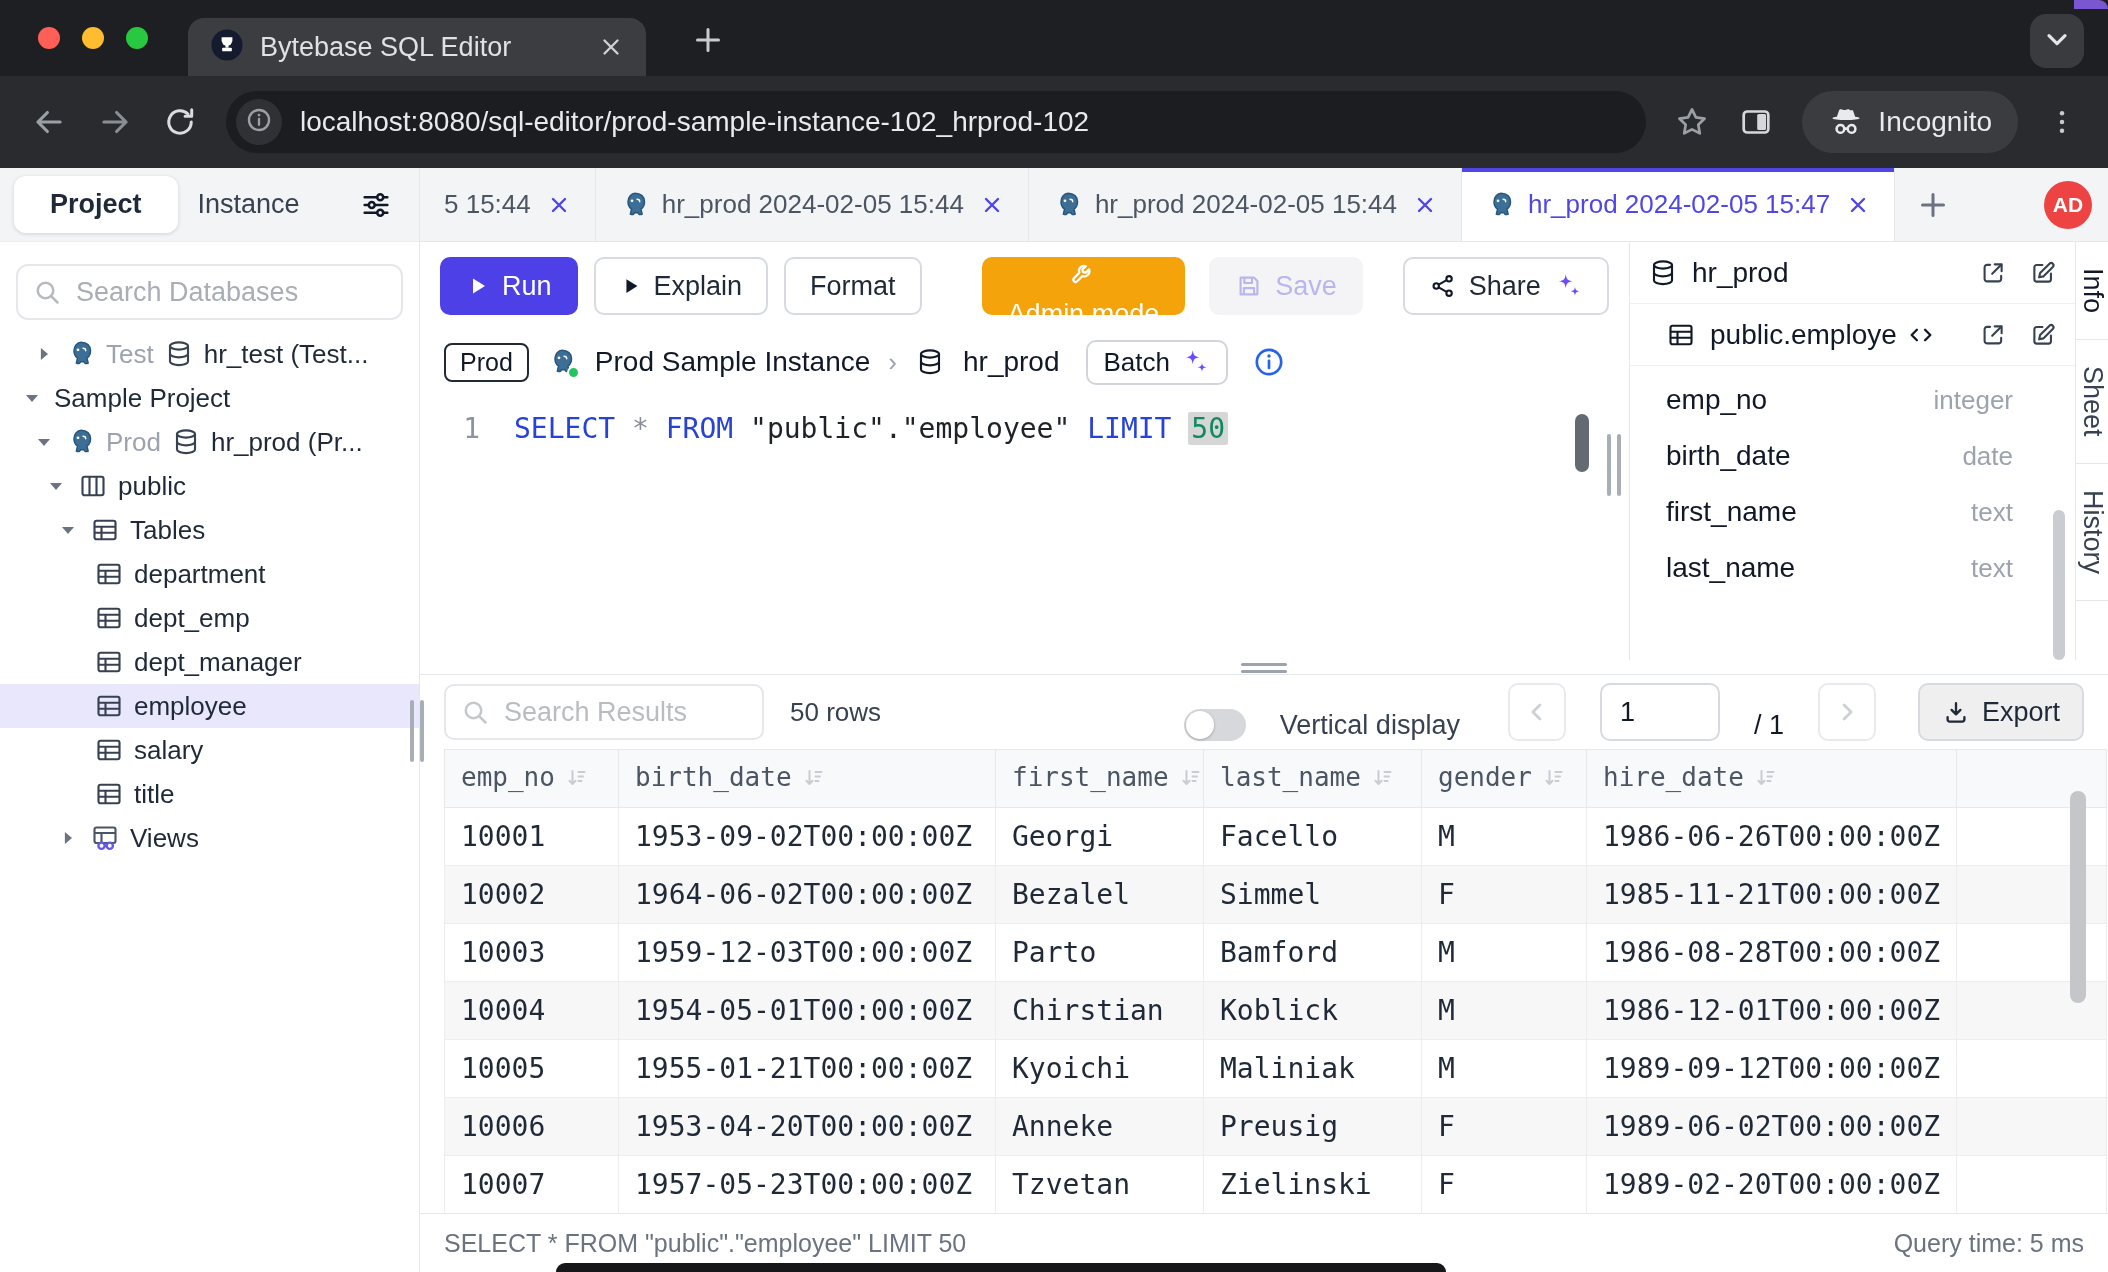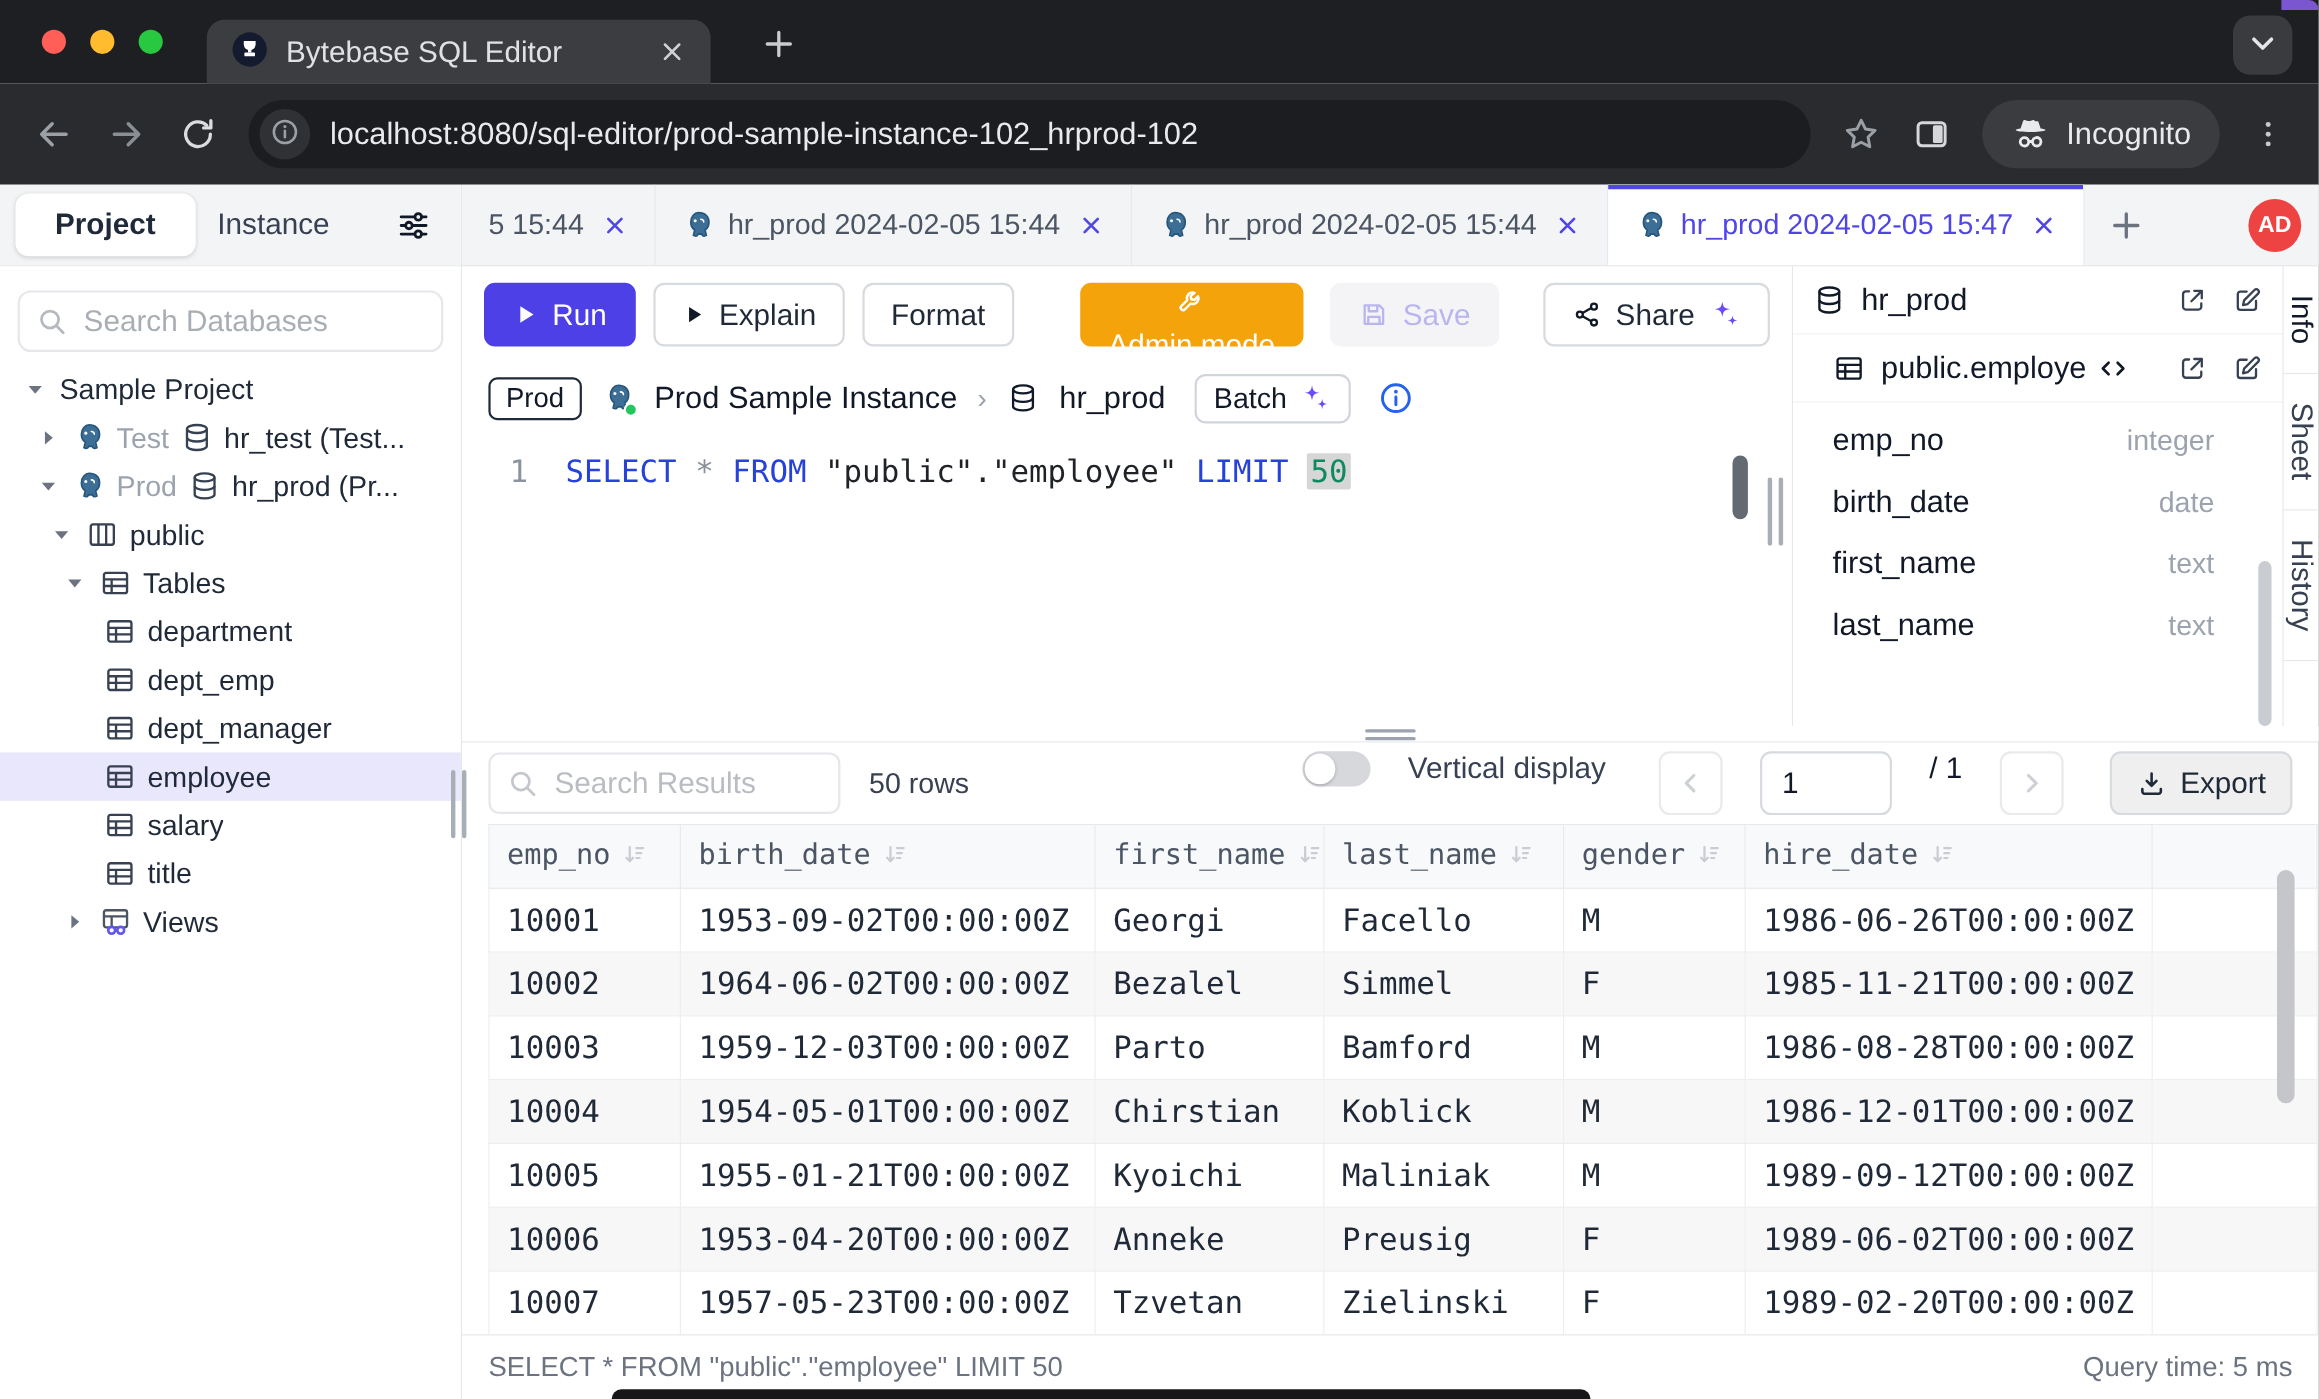--- a/index.html
+++ b/index.html
@@ -100,21 +100,21 @@
   .vtab.active{color:#111827;}
   
   .h-splitter{height:14px;position:relative;background:#fff;}
   .h-splitter .grip{position:absolute;left:50%;transform:translateX(-50%);top:3px;width:46px;}
   .h-splitter .grip i{display:block;height:3px;background:#9ca3af;border-radius:2px;margin-bottom:4px;}
   
   .results{flex:1;display:flex;flex-direction:column;border-top:1px solid #e5e7eb;position:relative;min-height:0;}
   .results-toolbar{height:74px;display:flex;align-items:center;padding:0 24px;flex:none;}
   .res-search{width:320px;height:56px;padding:0 14px;border-radius:10px;}
   .row-count{margin-left:26px;font-size:26px;color:#374151;}
-  .right-controls{margin-left:auto;display:flex;align-items:flex-start;gap:34px;}
+  .right-controls{margin-left:auto;display:flex;align-items:flex-end;gap:34px;}
   .toggle{width:62px;height:32px;border-radius:16px;background:#d6d8db;position:relative;flex:none;}
   .toggle .knob{position:absolute;left:2px;top:2px;width:28px;height:28px;border-radius:50%;background:#fff;box-shadow:0 1px 3px rgba(0,0,0,.25);}
   .vd-label{font-size:27px;color:#374151;margin-right:14px;}
   .page-btn{width:58px;height:58px;border:2px solid #e8eaec;border-radius:10px;display:flex;align-items:center;justify-content:center;color:#cdd0d5;}
   .page-input{width:120px;height:58px;border:2px solid #d7dade;border-radius:10px;display:flex;align-items:center;}
   .page-input input{border:none;outline:none;width:100%;padding-left:18px;font-size:27px;color:#111827;background:transparent;font-family:"Liberation Sans",sans-serif;}
   .page-total{font-size:27px;color:#111827;}
   .export-btn{height:58px;border:2px solid #d7dade;border-radius:10px;display:flex;align-items:center;gap:12px;padding:0 22px;font-size:27px;color:#1f2937;margin-left:8px;}
   .grid-wrap{height:464px;position:relative;padding-left:24px;overflow:hidden;flex:none;}
   table.grid{border-collapse:collapse;table-layout:fixed;font-family:"DejaVu Sans Mono",monospace;}
@@ -241,50 +241,50 @@
       <div class="search-box">
         <span style="display:flex;color:#b6bac0">
             <svg width="30" height="30" viewBox="0 0 24 24" fill="none" stroke="currentColor" stroke-width="2">
               <circle cx="10.8" cy="10.8" r="6.2"></circle>
               <path d="M15.5 15.5L20.4 20.4" stroke-linecap="round"></path>
             </svg>
           </span>
         <input placeholder="Search Databases" style="">
       </div>
       <div class="tree">
+          <div class="tree-row" style="padding-left: 32px;">
+            <span class="caret">
+              <svg width="20" height="20" viewBox="0 0 16 16">
+                <path d="M5.5 3.2v9.6L11.2 8z" fill="#6b7280"></path>
+              </svg>
+            </span>
+            <span class="ticon">
+              <svg width="30" height="30" viewBox="0 0 24 24">
+                <path d="M12 2.6c4.8 0 7.6 2.9 7.6 6.8 0 2.8-1.3 4.9-2.8 5.9l.9 3.9c-1.8 1-2.9.4-3.4-1.1-.8.2-1.8.2-2.6 0-.5 1.5-1.6 2.1-3.4 1.1l.9-3.9c-1.5-1-2.8-3.1-2.8-5.9 0-3.9 2.8-6.8 5.6-6.8z" fill="#3d6e96" stroke="#27567c" stroke-width="1.2"></path>
+                <circle cx="9.6" cy="8.6" r="1.1" fill="#fff"></circle>
+                <path d="M13.6 7.4c1.2 0 2.2.8 2.2 2" stroke="#fff" stroke-width="1.1" fill="none" stroke-linecap="round"></path>
+              </svg>
+            </span>
+            <span class="env">Test</span>
+            <span class="ticon">
+              <svg width="30" height="30" viewBox="0 0 24 24" fill="none" stroke="currentColor" stroke-width="1.7">
+                <ellipse cx="12" cy="5.6" rx="7.2" ry="2.9"></ellipse>
+                <path d="M4.8 5.6v6.2c0 1.6 3.2 2.9 7.2 2.9s7.2-1.3 7.2-2.9V5.6"></path>
+                <path d="M4.8 11.8v6.2c0 1.6 3.2 2.9 7.2 2.9s7.2-1.3 7.2-2.9v-6.2"></path>
+              </svg>
+            </span>
+            <span style="overflow:hidden;text-overflow:clip;">hr_test (Test...</span>
+          </div>
           <div class="tree-row" style="padding-left: 20px;">
             <span class="caret">
               <svg width="20" height="20" viewBox="0 0 16 16">
                 <path d="M3.2 5.5h9.6L8 11.2z" fill="#6b7280"></path>
               </svg>
             </span>
             <span style="overflow:hidden;text-overflow:clip;">Sample Project</span>
-          </div>
-          <div class="tree-row" style="padding-left: 32px;">
-            <span class="caret">
-              <svg width="20" height="20" viewBox="0 0 16 16">
-                <path d="M5.5 3.2v9.6L11.2 8z" fill="#6b7280"></path>
-              </svg>
-            </span>
-            <span class="ticon">
-              <svg width="30" height="30" viewBox="0 0 24 24">
-                <path d="M12 2.6c4.8 0 7.6 2.9 7.6 6.8 0 2.8-1.3 4.9-2.8 5.9l.9 3.9c-1.8 1-2.9.4-3.4-1.1-.8.2-1.8.2-2.6 0-.5 1.5-1.6 2.1-3.4 1.1l.9-3.9c-1.5-1-2.8-3.1-2.8-5.9 0-3.9 2.8-6.8 5.6-6.8z" fill="#3d6e96" stroke="#27567c" stroke-width="1.2"></path>
-                <circle cx="9.6" cy="8.6" r="1.1" fill="#fff"></circle>
-                <path d="M13.6 7.4c1.2 0 2.2.8 2.2 2" stroke="#fff" stroke-width="1.1" fill="none" stroke-linecap="round"></path>
-              </svg>
-            </span>
-            <span class="env">Test</span>
-            <span class="ticon">
-              <svg width="30" height="30" viewBox="0 0 24 24" fill="none" stroke="currentColor" stroke-width="1.7">
-                <ellipse cx="12" cy="5.6" rx="7.2" ry="2.9"></ellipse>
-                <path d="M4.8 5.6v6.2c0 1.6 3.2 2.9 7.2 2.9s7.2-1.3 7.2-2.9V5.6"></path>
-                <path d="M4.8 11.8v6.2c0 1.6 3.2 2.9 7.2 2.9s7.2-1.3 7.2-2.9v-6.2"></path>
-              </svg>
-            </span>
-            <span style="overflow:hidden;text-overflow:clip;">hr_test (Test...</span>
           </div>
           <div class="tree-row" style="padding-left: 32px;">
             <span class="caret">
               <svg width="20" height="20" viewBox="0 0 16 16">
                 <path d="M3.2 5.5h9.6L8 11.2z" fill="#6b7280"></path>
               </svg>
             </span>
             <span class="ticon">
               <svg width="30" height="30" viewBox="0 0 24 24">
                 <path d="M12 2.6c4.8 0 7.6 2.9 7.6 6.8 0 2.8-1.3 4.9-2.8 5.9l.9 3.9c-1.8 1-2.9.4-3.4-1.1-.8.2-1.8.2-2.6 0-.5 1.5-1.6 2.1-3.4 1.1l.9-3.9c-1.5-1-2.8-3.1-2.8-5.9 0-3.9 2.8-6.8 5.6-6.8z" fill="#3d6e96" stroke="#27567c" stroke-width="1.2"></path>

